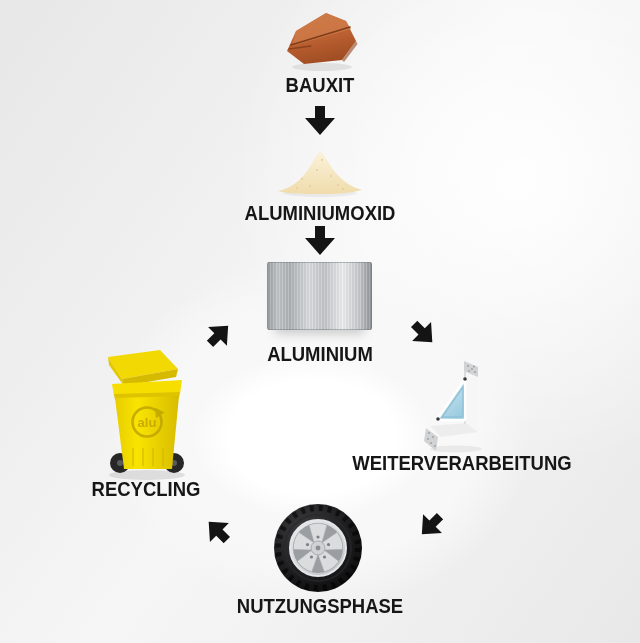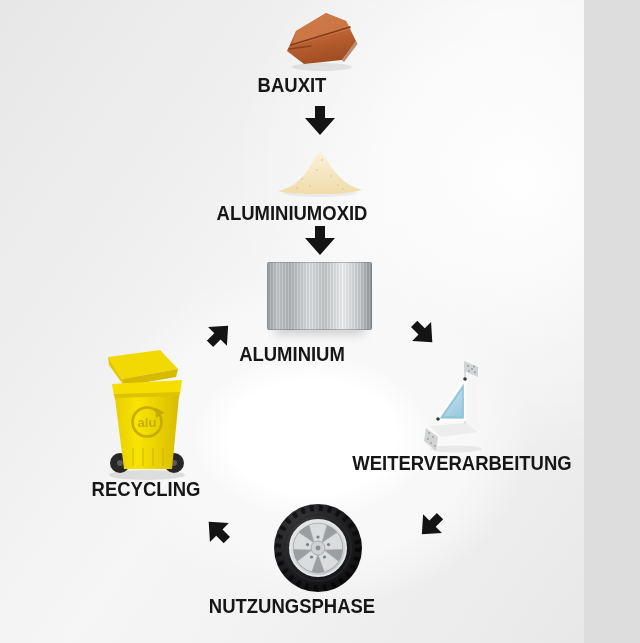--- a/index.html
+++ b/index.html
@@ -1,17 +1,17 @@
 <!DOCTYPE html>
 <html><head>
 <meta charset="utf-8">
 <style>
   html,body{margin:0;padding:0;background:#dddddd;}
   .canvas{
-    position:relative;width:584px;height:643px;overflow:hidden;
+    position:relative;width:640px;height:643px;overflow:hidden;
     background:linear-gradient(125deg,#e7e7e8 0%,#efefef 28%,#f6f6f6 50%,#f1f1f1 70%,#e8e8e9 100%);
     font-family:"Liberation Sans",sans-serif;
   }
   .glow-topright{
     position:absolute;left:230px;top:-110px;width:580px;height:580px;border-radius:50%;
     background:radial-gradient(closest-side,rgba(255,255,255,0.95),rgba(255,255,255,0));
   }
   .ring-outer{
     position:absolute;left:108px;top:256px;width:424px;height:352px;border-radius:50%;
     background:radial-gradient(closest-side,#f8f8f9 72%,rgba(248,248,249,0));

